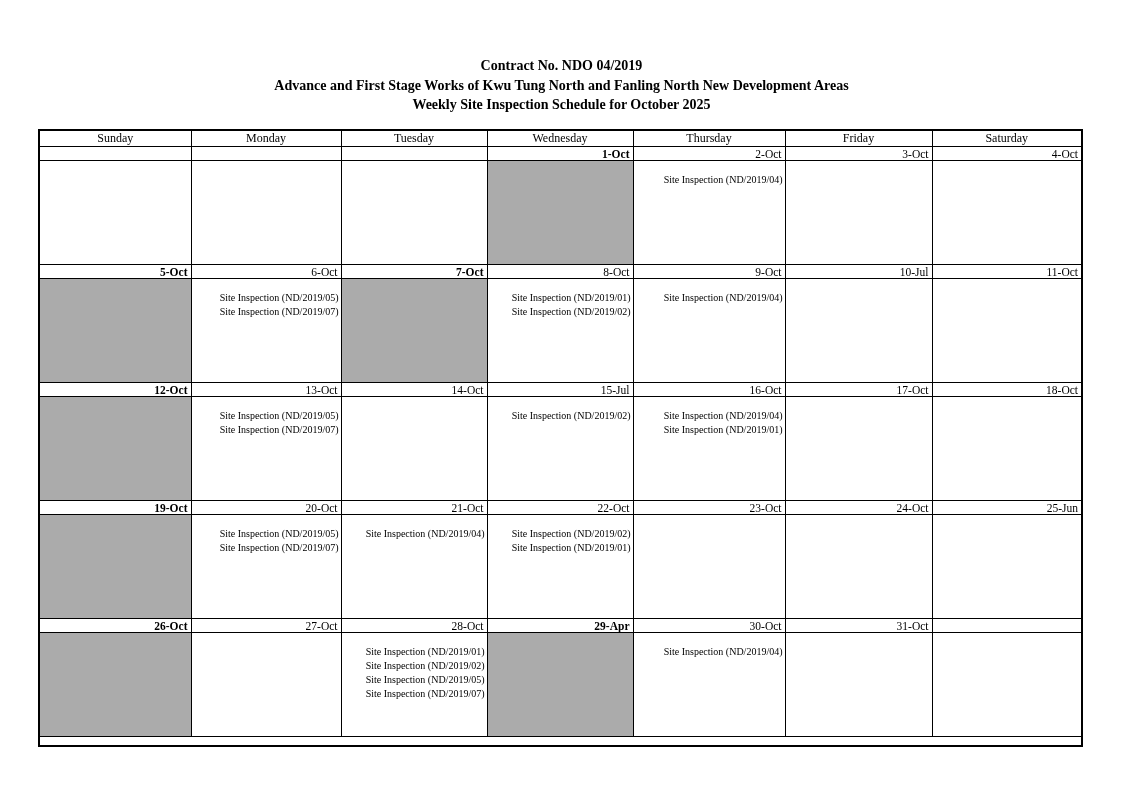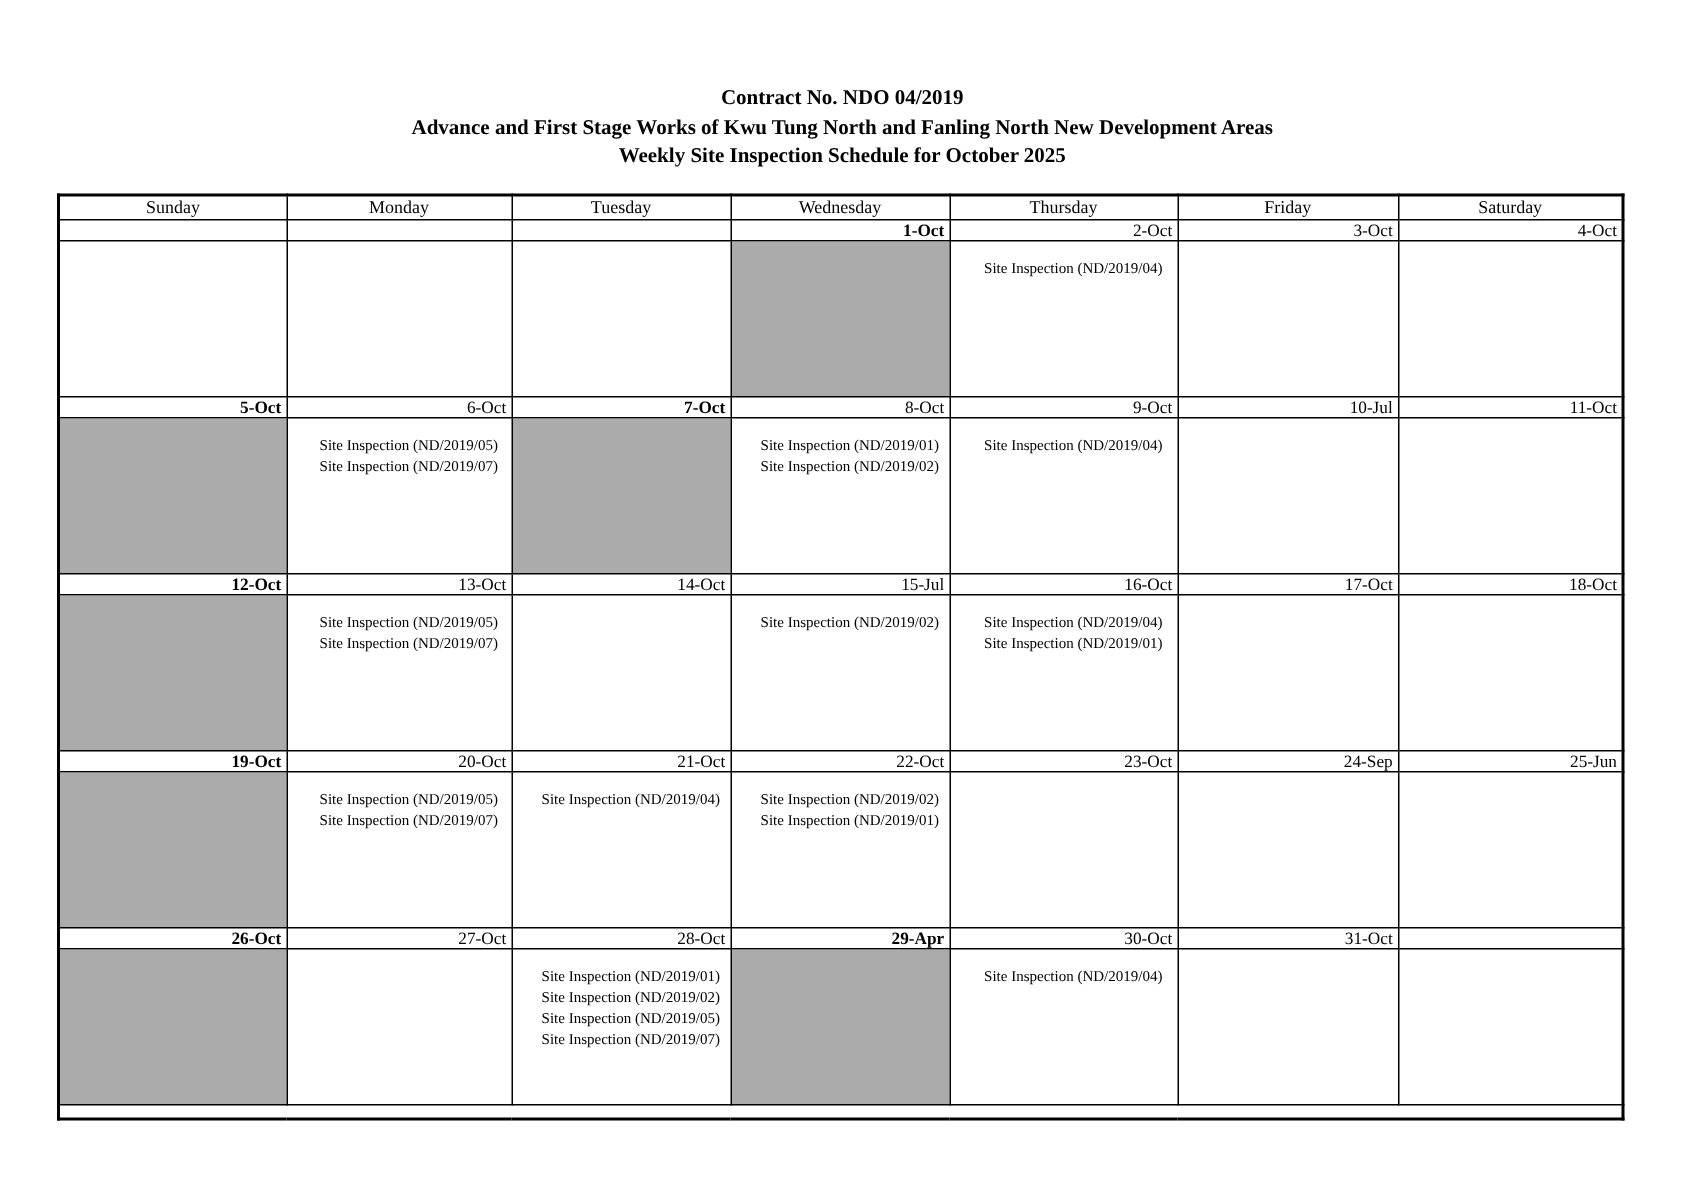--- a/index.html
+++ b/index.html
@@ -59,21 +59,21 @@
     vertical-align: middle;
     padding-right: 3px;
   }
   tr.date-row td.bold-date {
     font-weight: bold;
     margin-top: 20px;
   }
   tr.content-row td {
     height: 91px;
     vertical-align: top;
-    text-align: center;
+    text-align: right;
     font-size: 10px;
     padding: 12px 2px 0 15px;
   }
   .entry {
     line-height: 14px;
     white-space: nowrap;
   }
   tr.footer-row td {
     height: 8px;
   }
@@ -182,21 +182,21 @@
           </td>
           <td></td>
           <td></td>
         </tr>
         <tr class="date-row">
           <td class="bold-date">19-Oct</td>
           <td>20-Oct</td>
           <td>21-Oct</td>
           <td>22-Oct</td>
           <td>23-Oct</td>
-          <td>24-Sep</td>
+          <td>24-Oct</td>
           <td>25-Jun</td>
         </tr>
         <tr class="content-row">
           <td style="background: rgb(171, 171, 171);"></td>
           <td>
             <div class="entry">Site Inspection (ND/2019/05)</div>
             <div class="entry">Site Inspection (ND/2019/07)</div>
           </td>
           <td>
             <div class="entry">Site Inspection (ND/2019/04)</div>

